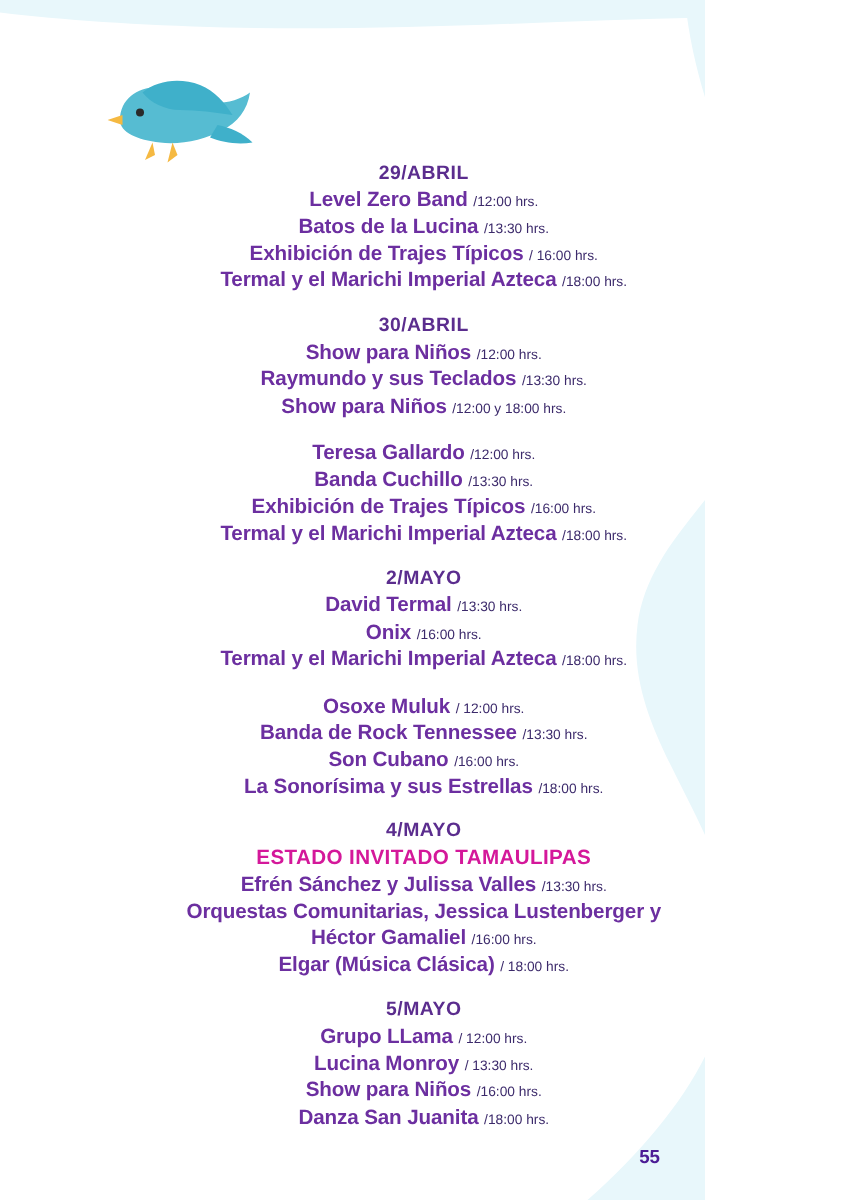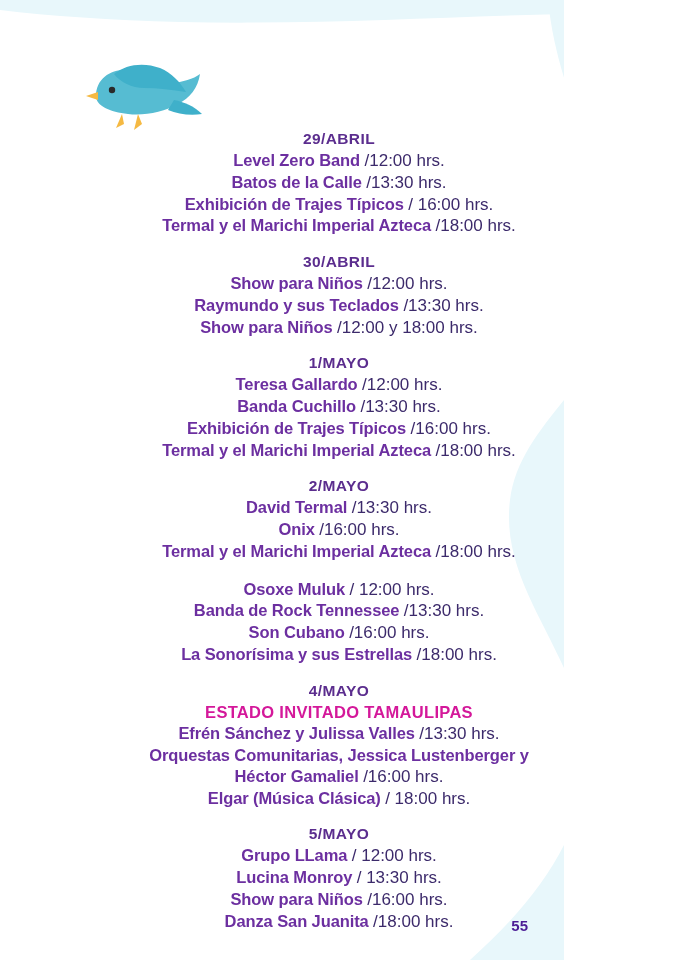--- a/index.html
+++ b/index.html
@@ -68,21 +68,21 @@
     font-size: 16.5px;
     letter-spacing: -0.1px;
   }
   .event-name.highlight {
     color: #d4189a;
     letter-spacing: 0.3px;
   }
   .event-time {
     font-weight: normal;
     color: #3c2a6b;
-    font-size: 17px;
+    font-size: 11px;
   }
   .page-number {
     position: absolute;
     right: 36px;
     bottom: 26px;
     font-weight: bold;
     font-size: 15px;
     color: #4c1d95;
     z-index: 4;
   }
@@ -109,34 +109,33 @@
     <path d="M12,36 L0,40 L12,44 Z" fill="#f5b942"></path>
     <path d="M36,58 L30,72 L38,68 Z" fill="#f5b942"></path>
     <path d="M52,58 L48,74 L56,68 Z" fill="#f5b942"></path>
   </svg>
 
   <div class="content">
 
     <div class="day-block">
       <div class="day-title">29/ABRIL</div>
       <div class="event-line"><span class="event-name">Level Zero Band</span> <span class="event-time">/12:00 hrs.</span></div>
-      <div class="event-line"><span class="event-name">Batos de la Calle</span> <span class="event-time">/13:30 hrs.</span></div>
+      <div class="event-line"><span class="event-name">Batos de la Lucina</span> <span class="event-time">/13:30 hrs.</span></div>
       <div class="event-line"><span class="event-name">Exhibición de Trajes Típicos</span> <span class="event-time">/ 16:00 hrs.</span></div>
       <div class="event-line"><span class="event-name">Termal y el Marichi Imperial Azteca</span> <span class="event-time">/18:00 hrs.</span></div>
     </div>
 
     <div class="day-block">
       <div class="day-title">30/ABRIL</div>
       <div class="event-line"><span class="event-name">Show para Niños</span> <span class="event-time">/12:00 hrs.</span></div>
       <div class="event-line"><span class="event-name">Raymundo y sus Teclados</span> <span class="event-time">/13:30 hrs.</span></div>
       <div class="event-line"><span class="event-name">Show para Niños</span> <span class="event-time">/12:00 y 18:00 hrs.</span></div>
     </div>
 
     <div class="day-block">
-      <div class="day-title">1/MAYO</div>
       <div class="event-line"><span class="event-name">Teresa Gallardo</span> <span class="event-time">/12:00 hrs.</span></div>
       <div class="event-line"><span class="event-name">Banda Cuchillo</span> <span class="event-time">/13:30 hrs.</span></div>
       <div class="event-line"><span class="event-name">Exhibición de Trajes Típicos</span> <span class="event-time">/16:00 hrs.</span></div>
       <div class="event-line"><span class="event-name">Termal y el Marichi Imperial Azteca</span> <span class="event-time">/18:00 hrs.</span></div>
     </div>
 
     <div class="day-block">
       <div class="day-title">2/MAYO</div>
       <div class="event-line"><span class="event-name">David Termal</span> <span class="event-time">/13:30 hrs.</span></div>
       <div class="event-line"><span class="event-name">Onix</span> <span class="event-time">/16:00 hrs.</span></div>

